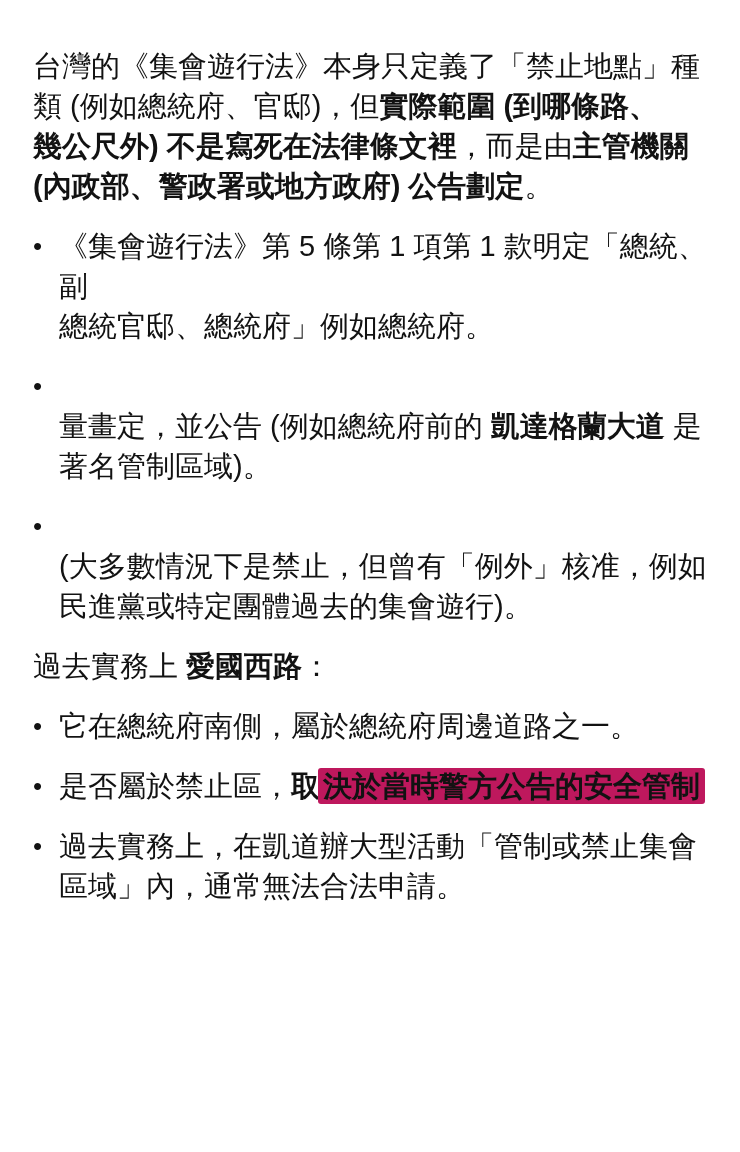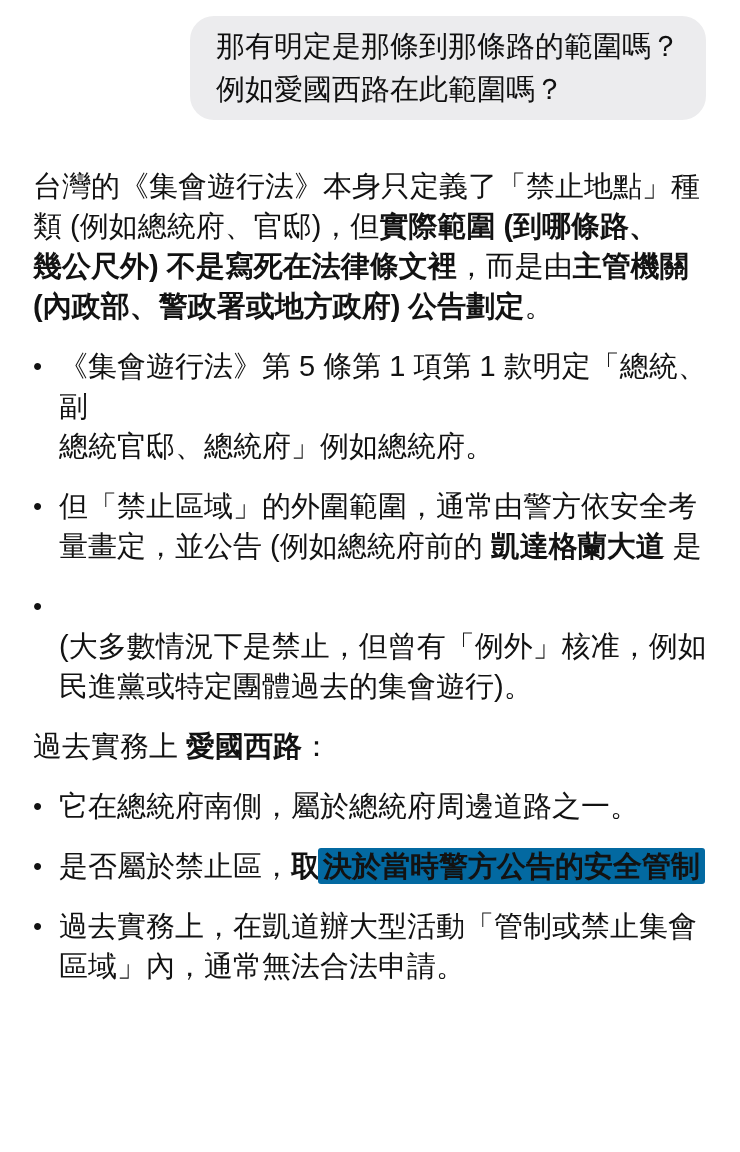--- a/index.html
+++ b/index.html
@@ -21,48 +21,42 @@
   
   .assistant{padding:46px 28px 0 33px;font-size:29px;line-height:40px;}
   .block{margin:0 0 20px 0;}
   .block.tight{margin-bottom:0;}
   .block.section-gap{margin-top:18px;}
   .bullet{display:flex;align-items:flex-start;}
   .bullet-marker{flex:0 0 26px;font-size:26px;line-height:40px;color:#121212;}
   .bullet-text{flex:1 1 auto;min-width:0;}
   .bold{font-weight:700;}
   .hl{
-    background:#0369a1;
+    background:#be185d;
     padding:2px 5px;margin:0 -2px;border-radius:3px;
     box-decoration-break:clone;text-align:right;-webkit-box-decoration-break:clone;
   }
   .emoji{display:inline-block;}
   .emoji svg{vertical-align:-6px;margin-left:3px;}
 </style>
 </head>
 <body>
 
 <div class="chat">
 
-  <div class="user-row">
-    <div class="bubble">
-      <span>那有明定是那條到那條路的範圍嗎？</span><br>
-      <span>例如愛國西路在此範圍嗎？</span>
-    </div>
-  </div>
 
   <div class="assistant">
       <div class="block"><span>台灣的《集會遊行法》本身只定義了「禁止地點」種</span><br><span>類 (例如總統府、官邸)，但</span><span class="bold">實際範圍 (到哪條路、</span><br><span class="bold">幾公尺外) 不是寫死在法律條文裡</span><span>，而是由</span><span class="bold">主管機關</span><br><span class="bold">(內政部、警政署或地方政府) 公告劃定</span><span>。</span></div>
       <div class="block bullet">
         <span class="bullet-marker">•</span>
         <span class="bullet-text"><span>《集會遊行法》第 5 條第 1 項第 1 款明定「總統、副</span><br><span>總統官邸、總統府」例如總統府。</span></span>
       </div>
       <div class="block bullet">
         <span class="bullet-marker">•</span>
-        <span class="bullet-text"><span>但「禁止區域」的外圍範圍，通常由警方依安全考</span><br><span>量畫定，並公告 (例如總統府前的 </span><span class="bold">凱達格蘭大道</span><span> 是</span><br></span>
+        <span class="bullet-text"><br><span>量畫定，並公告 (例如總統府前的 </span><span class="bold">凱達格蘭大道</span><span> 是</span><br><span>著名管制區域)。</span></span>
       </div>
       <div class="block bullet">
         <span class="bullet-marker">•</span>
         <span class="bullet-text"><br><span>(大多數情況下是禁止，但曾有「例外」核准，例如</span><br><span>民進黨或特定團體過去的集會遊行)。</span></span>
       </div>
       <div class="block section-gap"><span>過去實務上 </span><span class="bold">愛國西路</span><span>：</span></div>
       <div class="block bullet">
         <span class="bullet-marker">•</span>
         <span class="bullet-text"><span>它在總統府南側，屬於總統府周邊道路之一。</span></span>
       </div>

